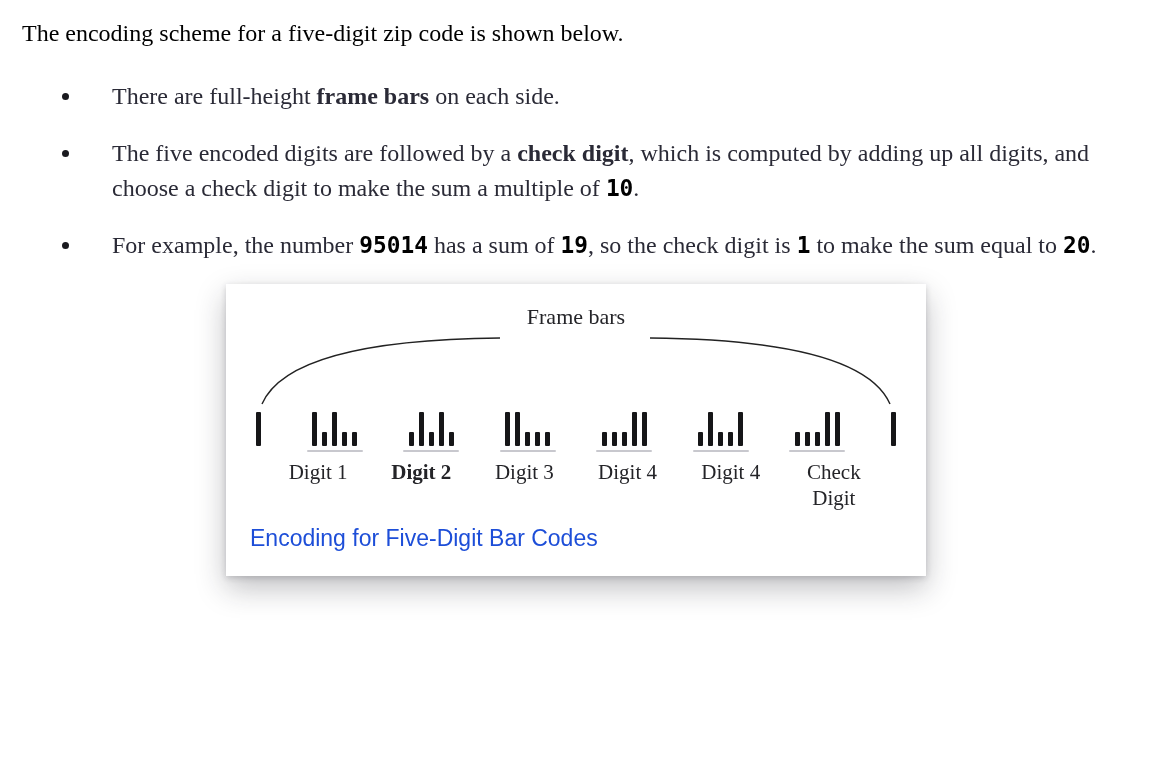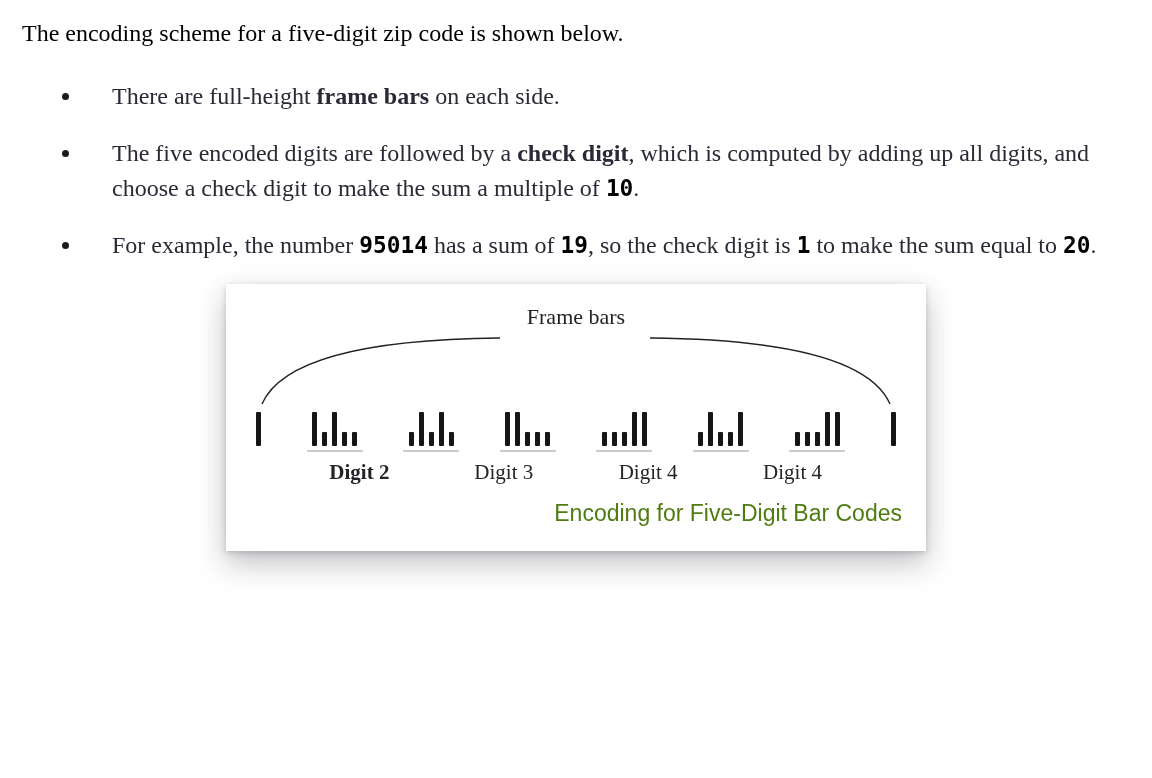--- a/index.html
+++ b/index.html
@@ -113,23 +113,23 @@
     padding: 0 0px;
     margin-top: 8px;
     font-size: 21px;
     color: #242428;
   }
   .labels-row .lbl {
     text-align: center;
     line-height: 1.2;
   }
   .caption {
-    text-align: right;
+    text-align: left;
     font-size: 23px;
-    color: #4d7c0f;
+    color: #1d4ed8;
     margin-top: 14px;
     font-family: -apple-system, "Segoe UI", Helvetica, Arial, sans-serif;
   }
 </style>
 </head>
 <body>
 
 <p class="intro">The encoding scheme for a five-digit zip code is shown below.</p>
 
 <ul class="bullets">
@@ -211,22 +211,24 @@
         <div class="ul" style="width: 56px;"></div>
         <div class="ul" style="width: 56px;"></div>
         <div class="ul" style="width: 56px;"></div>
         <div class="ul" style="width: 56px;"></div>
         <div class="ul" style="width: 56px;"></div>
         <div style="width: 10px; height: 2px; background: transparent;"></div>
       </div>
 
     <div class="labels-row" id="labels-row">
         <div class="lbl" style="width: 10px;"></div>
+        <div class="lbl" style="width: 90px;">Digit 1</div>
         <div class="lbl" style="width: 90px; font-weight: bold;">Digit 2</div>
         <div class="lbl" style="width: 90px;">Digit 3</div>
         <div class="lbl" style="width: 90px; text-align: center;">Digit 4</div>
         <div class="lbl" style="width: 90px;">Digit 4</div>
+        <div class="lbl" style="width: 90px;">Check<br>Digit</div>
         <div class="lbl" style="width: 10px;"></div>
       </div>
 
     <div class="caption">Encoding for Five-Digit Bar Codes</div>
   </div>
 </div>
 
 </body></html>

